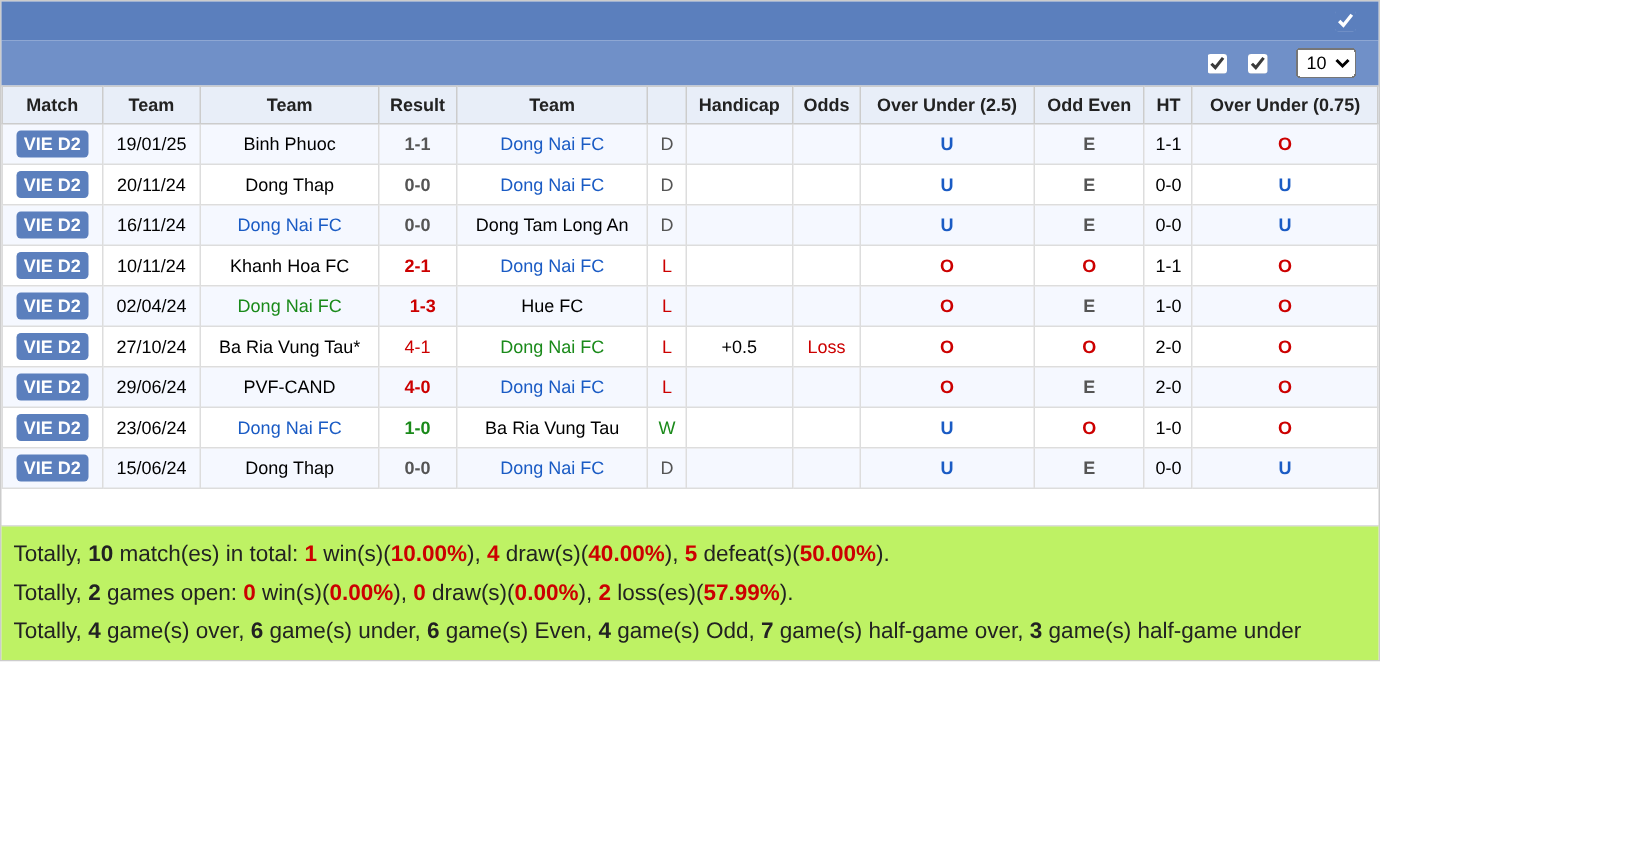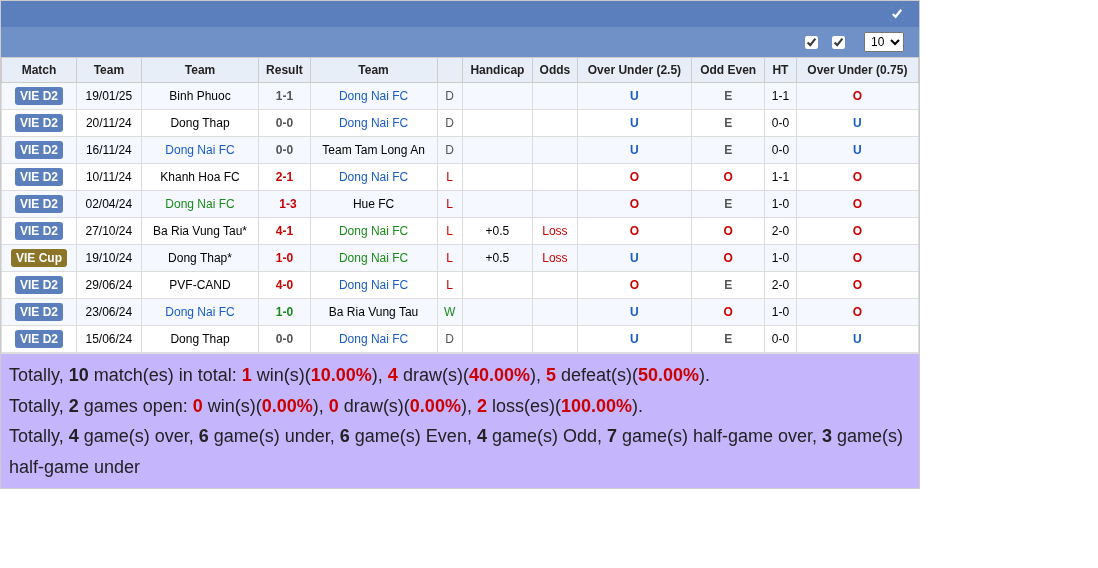--- a/index.html
+++ b/index.html
@@ -108,26 +108,27 @@
     .team-blue { color: #1a5bc4; }
     .team-green { color: #1a8a1a; }
     .result-draw { color: #555; }
     .result-win { color: #1a8a1a; }
     .result-loss { color: #c00; }
     .ou-o { color: #c00; font-weight: bold; }
     .ou-u { color: #1a5bc4; font-weight: bold; }
     .ou-e { color: #555; font-weight: bold; }
     .odds-loss { color: #c00; }
     .summary-bar {
-      background: #c4b5fd;
+      background: #bef264;
       padding: 6px 8px;
       border-top: 1px solid #ddd;
-      font-size: 18px;
+      font-size: 15px;
       color: #222;
       line-height: 1.7;
+      margin-top: 24px;
     }
     .summary-bar span.red { color: #c00; font-weight: bold; }
   </style>
 </head>
 <body>
 
 <div class="container">
 
   <div class="header">
     <span class="header-title"></span>
@@ -204,21 +205,21 @@
           <td class="ou-u">U</td>
           <td class="ou-e">E</td>
           <td>0-0</td>
           <td class="ou-u">U</td>
         </tr>
         <tr>
           <td><span class="league-badge vied2">VIE D2</span></td>
           <td>16/11/24</td>
           <td class="team-blue">Dong Nai FC</td>
           <td class="result-draw" style="font-weight: bold;">0-0</td>
-          <td class="normal">Team Tam Long An</td>
+          <td class="normal">Dong Tam Long An</td>
           <td style="color: rgb(85, 85, 85);">D</td>
           <td></td>
           <td></td>
           <td class="ou-u">U</td>
           <td class="ou-e">E</td>
           <td>0-0</td>
           <td class="ou-u">U</td>
         </tr>
         <tr>
           <td><span class="league-badge vied2">VIE D2</span></td>
@@ -245,45 +246,31 @@
           <td></td>
           <td class="ou-o">O</td>
           <td class="ou-e">E</td>
           <td>1-0</td>
           <td class="ou-o">O</td>
         </tr>
         <tr>
           <td><span class="league-badge vied2">VIE D2</span></td>
           <td>27/10/24</td>
           <td class="normal">Ba Ria Vung Tau*</td>
-          <td class="result-loss" style="font-weight: bold;">4-1</td>
+          <td class="result-loss" style="font-weight: normal;">4-1</td>
           <td class="team-green">Dong Nai FC</td>
           <td style="color: rgb(204, 0, 0);">L</td>
           <td>+0.5</td>
           <td class="odds-loss">Loss</td>
           <td class="ou-o">O</td>
           <td class="ou-o">O</td>
           <td>2-0</td>
           <td class="ou-o">O</td>
         </tr>
         <tr>
-          <td><span class="league-badge viecup">VIE Cup</span></td>
-          <td>19/10/24</td>
-          <td class="normal">Dong Thap*</td>
-          <td class="result-loss" style="font-weight: bold;">1-0</td>
-          <td class="team-green">Dong Nai FC</td>
-          <td style="color: rgb(204, 0, 0);">L</td>
-          <td>+0.5</td>
-          <td class="odds-loss">Loss</td>
-          <td class="ou-u">U</td>
-          <td class="ou-o">O</td>
-          <td>1-0</td>
-          <td class="ou-o">O</td>
-        </tr>
-        <tr>
           <td><span class="league-badge vied2">VIE D2</span></td>
           <td>29/06/24</td>
           <td class="normal">PVF-CAND</td>
           <td class="result-loss" style="font-weight: bold;">4-0</td>
           <td class="team-blue">Dong Nai FC</td>
           <td style="color: rgb(204, 0, 0);">L</td>
           <td></td>
           <td></td>
           <td class="ou-o">O</td>
           <td class="ou-e">E</td>
@@ -319,19 +306,19 @@
           <td class="ou-u">U</td>
         </tr>
       </tbody>
   </table>
 
   <div class="summary-bar">
     <div>
       Totally, <strong>10</strong> match(es) in total: <span class="red">1</span> win(s)(<span class="red">10.00%</span>), <span class="red">4</span> draw(s)(<span class="red">40.00%</span>), <span class="red">5</span> defeat(s)(<span class="red">50.00%</span>).
     </div>
     <div>
-      Totally, <strong>2</strong> games open: <span class="red">0</span> win(s)(<span class="red">0.00%</span>), <span class="red">0</span> draw(s)(<span class="red">0.00%</span>), <span class="red">2</span> loss(es)(<span class="red">100.00%</span>).
+      Totally, <strong>2</strong> games open: <span class="red">0</span> win(s)(<span class="red">0.00%</span>), <span class="red">0</span> draw(s)(<span class="red">0.00%</span>), <span class="red">2</span> loss(es)(<span class="red">57.99%</span>).
     </div>
     <div>
       Totally, <strong>4</strong> game(s) over, <strong>6</strong> game(s) under, <strong>6</strong> game(s) Even, <strong>4</strong> game(s) Odd, <strong>7</strong> game(s) half-game over, <strong>3</strong> game(s) half-game under
     </div>
   </div>
 </div>
 
 </body></html>

